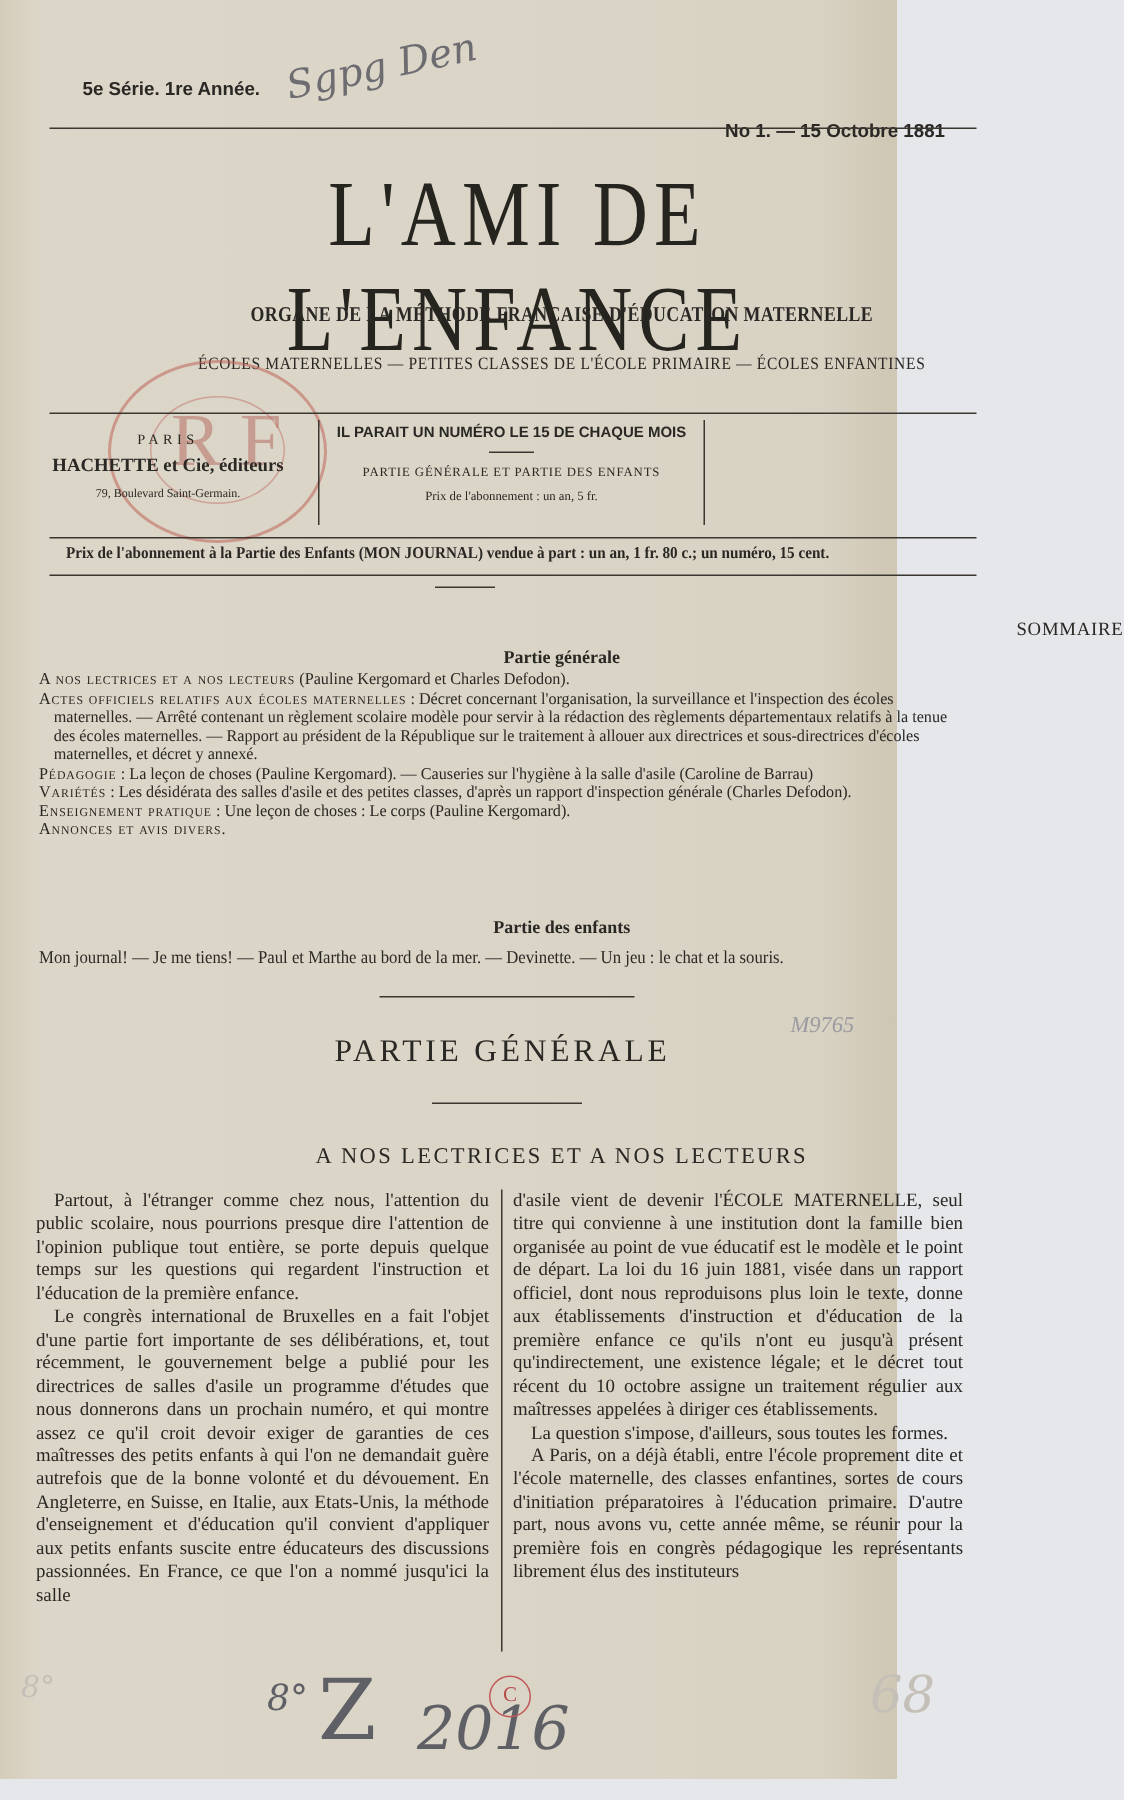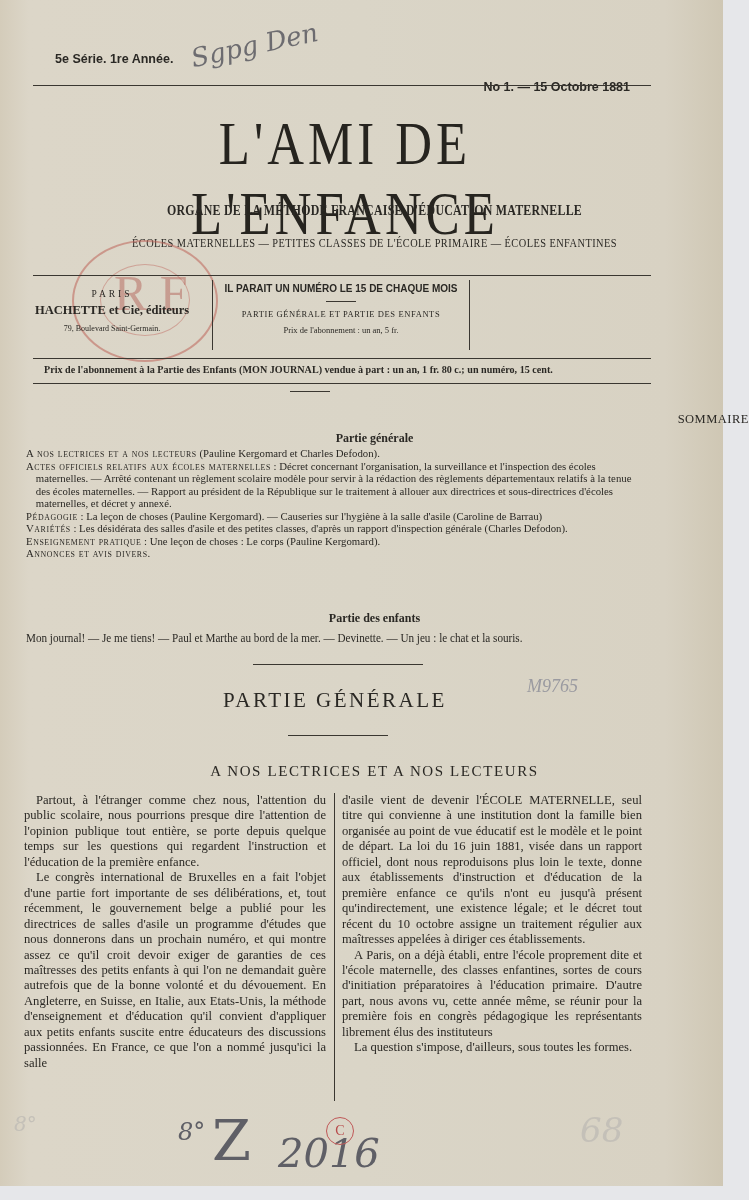--- a/index.html
+++ b/index.html
@@ -3,21 +3,21 @@
 <meta charset="utf-8">
 <style>
   html, body { margin:0; padding:0; }
   body {
     width:749px; height:1200px; overflow:hidden;
     background:#e6e7ea;
     font-family:"Liberation Serif","DejaVu Serif",serif;
     color:#2a2824;
   }
   .page {
-    position:absolute; left:0; top:0; width:723px; height:1186px;
+    position:absolute; left:0; top:0; width:598px; height:1186px;
     background:linear-gradient(90deg,#d4ccba 0%,#dcd6c8 4%,#dad5c7 50%,#d8d2c3 92%,#cfc7b4 100%);
   }
   .abs { position:absolute; }
   .hrule { position:absolute; height:0; border-top:1px solid #3a3731; }
 
   
   .topline { top:52px; left:55px; width:575px; font-size:12.5px; font-weight:bold; font-family:"Liberation Sans Narrow","Liberation Sans",sans-serif; }
   .topline .left { position:absolute; left:0; }
   .topline .right { position:absolute; right:0;margin-top:28px; }
   .sig { position:absolute; left:190px; top:30px; font-family:"DejaVu Serif",serif; font-style:italic; font-size:26px; color:#6d6c70; transform:rotate(-12deg); }
@@ -47,21 +47,21 @@
   .sommaire { top:412px; width:749px; text-align:right; font-size:12.5px; letter-spacing:0.5px; }
   .sub-h { width:749px; text-align:center; font-size:12px; font-weight:bold; }
 
   .toc { left:26px; width:624px; font-size:11px; line-height:12.5px; transform:scaleX(0.98); transform-origin:left; }
   .toc p { margin:0; text-indent:0; padding-left:10px; text-indent:-10px; }
   .sc { font-variant:small-caps; letter-spacing:0.6px; }
 
   .enfants-line { top:631px; left:26px; font-size:12px; white-space:nowrap; transform:scaleX(0.93); transform-origin:left; }
 
   .partie { top:688px; left:0; width:670px; text-align:center; font-size:21px; letter-spacing:2.5px; }
-  .note { top:676px; left:527px; font-size:18px; color:#9a9aa0; font-style:italic; }
+  .note { top:676px; left:527px; font-size:15px; color:#9a9aa0; font-style:italic; }
   .lecteurs { top:763px; left:0; width:749px; text-align:center; font-size:15px; letter-spacing:1.6px; }
 
   .colbody { position:absolute; top:793px; font-size:12.6px; line-height:15.45px; text-align:justify; }
   .colbody p { margin:0; text-indent:12px; }
   .colbody p.noind { text-indent:0; }
   .cl { left:24px; width:302px; }
   .cr { left:342px; width:300px; }
 
   .bottom-hand { position:absolute; font-family:"DejaVu Serif",serif; font-style:italic; color:#5f5f66; }
   .red-c { position:absolute; left:326px; top:1117px; width:26px; height:26px; border:1.5px solid #c05858; border-radius:50%; color:#b84a4a; font-size:14px; text-align:center; line-height:26px; }
@@ -131,22 +131,22 @@
   <div class="hrule" style="top:735px;left:288px;width:100px;"></div>
   <div class="abs lecteurs">A NOS LECTRICES ET A NOS LECTEURS</div>
 
   <div class="colbody cl">
     <p>Partout, à l'étranger comme chez nous, l'attention du public scolaire, nous pourrions presque dire l'attention de l'opinion publique tout entière, se porte depuis quelque temps sur les questions qui regardent l'instruction et l'éducation de la première enfance.</p>
     <p>Le congrès international de Bruxelles en a fait l'objet d'une partie fort importante de ses délibérations, et, tout récemment, le gouvernement belge a publié pour les directrices de salles d'asile un programme d'études que nous donnerons dans un prochain numéro, et qui montre assez ce qu'il croit devoir exiger de garanties de ces maîtresses des petits enfants à qui l'on ne demandait guère autrefois que de la bonne volonté et du dévouement. En Angleterre, en Suisse, en Italie, aux Etats-Unis, la méthode d'enseignement et d'éducation qu'il convient d'appliquer aux petits enfants suscite entre éducateurs des discussions passionnées. En France, ce que l'on a nommé jusqu'ici la salle</p>
   </div>
   <div class="vbar" style="left:334px;top:793px;height:308px;"></div>
   <div class="colbody cr">
     <p class="noind">d'asile vient de devenir l'ÉCOLE MATERNELLE, seul titre qui convienne à une institution dont la famille bien organisée au point de vue éducatif est le modèle et le point de départ. La loi du 16 juin 1881, visée dans un rapport officiel, dont nous reproduisons plus loin le texte, donne aux établissements d'instruction et d'éducation de la première enfance ce qu'ils n'ont eu jusqu'à présent qu'indirectement, une existence légale; et le décret tout récent du 10 octobre assigne un traitement régulier aux maîtresses appelées à diriger ces établissements.</p>
+    <p>La question s'impose, d'ailleurs, sous toutes les formes.</p>
     <p>A Paris, on a déjà établi, entre l'école proprement dite et l'école maternelle, des classes enfantines, sortes de cours d'initiation préparatoires à l'éducation primaire. D'autre part, nous avons vu, cette année même, se réunir pour la première fois en congrès pédagogique les représentants librement élus des instituteurs</p>
-    <p>La question s'impose, d'ailleurs, sous toutes les formes.</p>
   </div>
 
   <div class="bottom-hand" style="left:14px;top:1112px;font-size:20px;color:#c4c0b8;">8°</div>
   <div class="bottom-hand" style="left:178px;top:1118px;font-size:24px;">8°</div>
   <div class="bottom-hand" style="left:212px;top:1108px;font-size:56px;font-style:normal;">Z</div>
   <div class="bottom-hand" style="left:278px;top:1130px;font-size:40px;">2016</div>
   <div class="red-c">C</div>
   <div class="bottom-hand" style="left:580px;top:1110px;font-size:34px;color:#c4c0b8;">68</div>
 </div>
 

